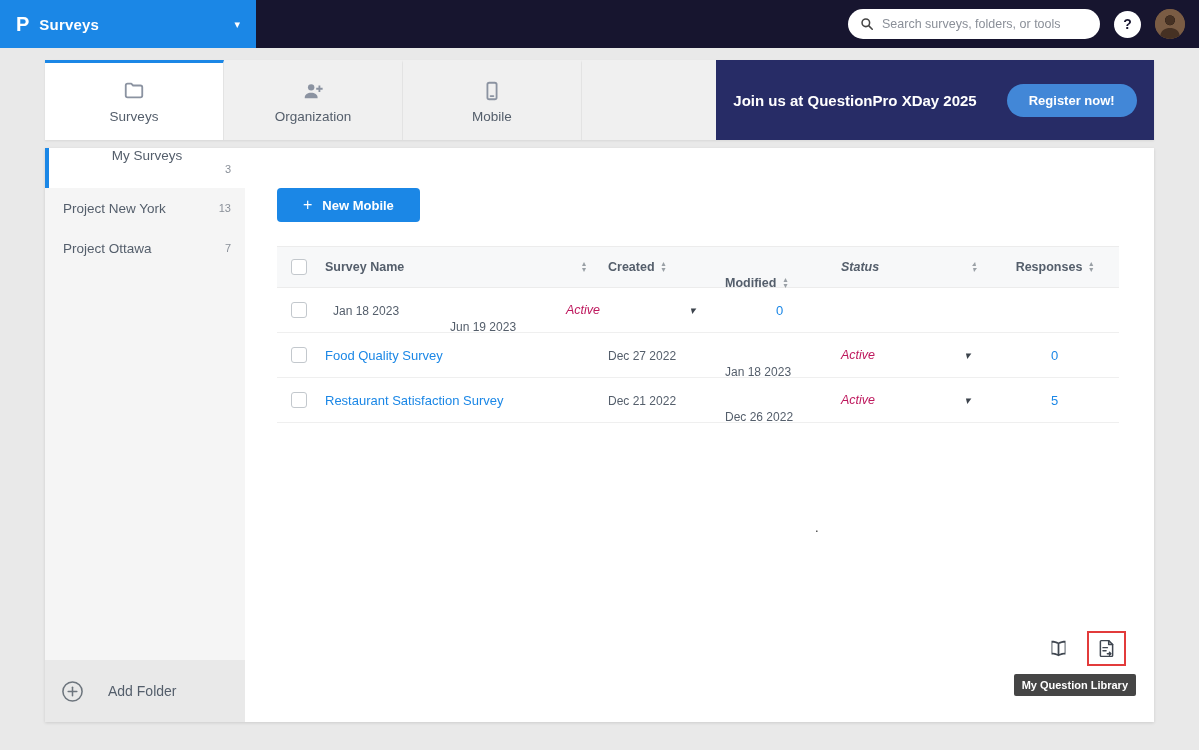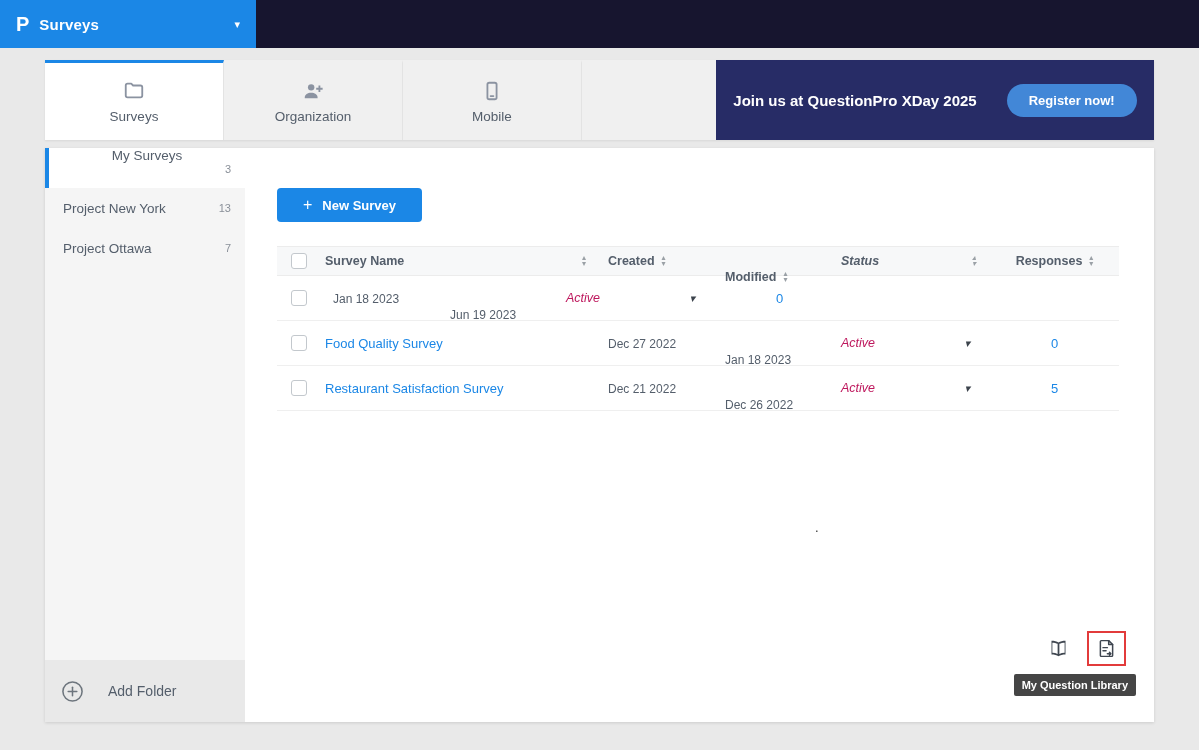--- a/index.html
+++ b/index.html
@@ -72,21 +72,21 @@
   .new-survey {
     background:#1b87e6; color:#fff; border:none; border-radius:4px; height:34px;
     padding:0 26px; font-size:13px; font-weight:700; display:inline-flex; align-items:center; gap:10px;
     cursor:pointer; font-family:inherit;
   }
   .plus-glyph { font-size:16px; font-weight:400; }
 
   
   .table { margin-top:24px; }
   .thead, .trow { display:flex; align-items:center; }
-  .thead { height:30px; background:#f7f8f9; border-top:1px solid #ececec; border-bottom:1px solid #ececec; }
+  .thead { height:42px; background:#f7f8f9; border-top:1px solid #ececec; border-bottom:1px solid #ececec; }
   .trow { height:45px; border-bottom:1px solid #efefef; background:#fff; }
   .col-check { width:48px; padding-left:14px; display:flex; align-items:center; }
   .col-name { width:275px; }
   .col-name.hdr { display:flex; align-items:center; justify-content:space-between; padding-right:14px; }
   .col-created { width:117px; padding-left:8px; }
   .col-modified { width:116px; padding-left:8px;margin-top:32px; }
   .col-status { width:157px; padding-left:8px; display:flex; align-items:center;font-style:italic; }
   .col-resp { width:129px; display:flex; align-items:center; justify-content:center; }
   .hdr-label { font-size:12.5px; font-weight:700; color:#545e6b; }
   .hdr-flex { display:flex; align-items:center; }
@@ -114,20 +114,38 @@
 </style>
 </head>
 <body>
 
 <header class="topbar">
   <div class="logo-area">
     <span class="logo-p">P</span>
     <span class="app-title">Surveys</span>
     <span class="logo-chevron">▾</span>
   </div>
+  <div class="topbar-right">
+    <div class="search">
+      <svg viewBox="0 0 24 24" width="14" height="14" fill="none" stroke="#444" stroke-width="2.6" stroke-linecap="round">
+          <circle cx="10" cy="10" r="6.5"></circle>
+          <line x1="15.2" y1="15.2" x2="21" y2="21"></line>
+        </svg>
+      <input placeholder="Search surveys, folders, or tools" style="">
+    </div>
+    <div class="help-btn">?</div>
+    <div class="avatar">
+      <svg viewBox="0 0 32 32" width="30" height="30">
+          <circle cx="16" cy="16" r="16" fill="#7a5c44"></circle>
+          <circle cx="16" cy="12" r="5.2" fill="#46engraved"></circle>
+          <circle cx="16" cy="12" r="5.2" fill="#463123"></circle>
+          <path d="M5.5 28.5c1.2-6 5.3-8.2 10.5-8.2s9.3 2.2 10.5 8.2a16 16 0 0 1-21 0z" fill="#463123"></path>
+        </svg>
+    </div>
+  </div>
 </header>
 
 <div class="tabstrip">
   <div class="tab active">
     <svg viewBox="0 0 24 24" width="22" height="22" fill="none" stroke="#8b93a1" stroke-width="2" stroke-linejoin="round">
         <path d="M3 6a2 2 0 0 1 2-2h4l2 2h8a2 2 0 0 1 2 2v9a2 2 0 0 1-2 2H5a2 2 0 0 1-2-2z"></path>
       </svg>
     <span class="tab-label">Surveys</span>
   </div>
   <div class="tab">
@@ -174,21 +192,21 @@
           <line x1="12" y1="7.5" x2="12" y2="16.5"></line>
           <line x1="7.5" y1="12" x2="16.5" y2="12"></line>
         </svg>
       <span class="add-folder-label">Add Folder</span>
     </div>
   </aside>
 
   <section class="content">
     <button class="new-survey">
       <span class="plus-glyph">+</span>
-      <span>New Survey</span>
+      <span>New Mobile</span>
     </button>
 
     <div class="table">
 
       <div class="thead">
         <div class="col-check">
           <span class="checkbox"></span>
         </div>
         <div class="col-name hdr">
           <span class="hdr-label">Survey Name</span>

